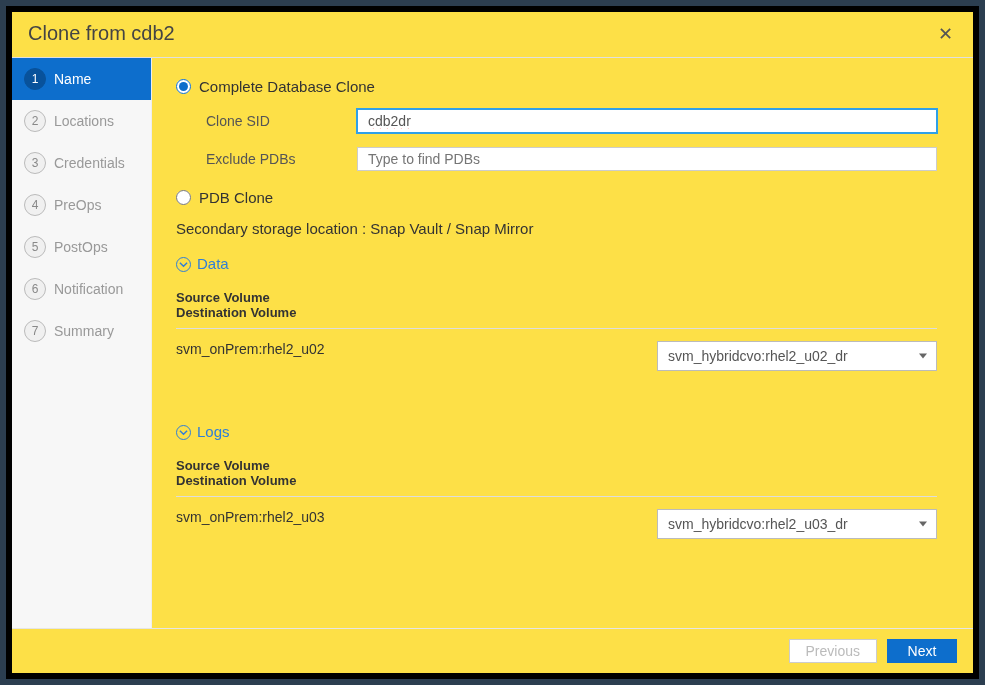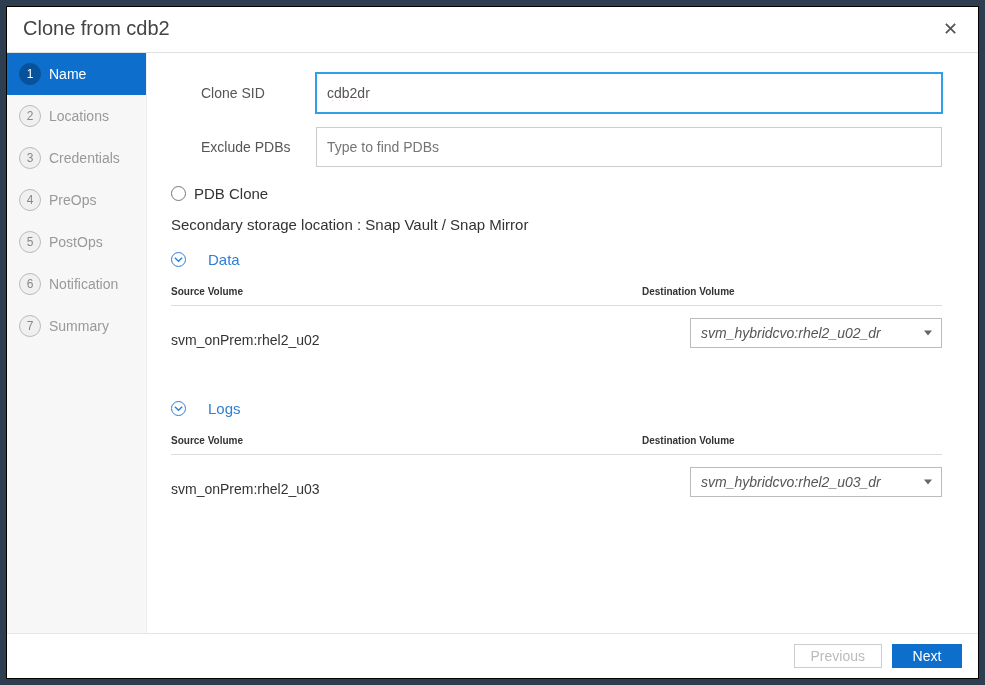--- a/index.html
+++ b/index.html
@@ -6,22 +6,22 @@
   body {
     font-family: "Segoe UI", "Helvetica Neue", Arial, sans-serif;
     background: #2c3e50;
     padding: 6px;
     font-size: 14px;
     color: #333;
   }
   .modal {
     width: 973px;
     height: 673px;
-    background: #ffffff;
-    border: 1px solid #000000;
+    background: #fde047;
+    border: 6px solid #000000;
     display: flex;
     flex-direction: column;
     position: relative;
   }
   .modal-header {
     padding: 10px 16px 12px 16px;
     border-bottom: 1px solid #e0e0e0;
     display: flex;
     align-items: center;
     justify-content: space-between;
@@ -101,44 +101,45 @@
     align-items: center;
     margin-bottom: 14px;
   }
   .field-label {
     width: 115px;
     font-size: 14px;
     color: #555;
   }
   .field-input {
     flex: 1;
-    height: 40px;
+    height: 24px;
     border: 1px solid #ccc;
     padding: 4px 10px;
     font-size: 14px;
     font-family: inherit;
     color: #555;
+    margin-left: 36px;
   }
   .field-input.focused {
     border: 1px solid #2fa0e8;
     box-shadow: 0 0 0 1px #2fa0e8;
     text-decoration: underline wavy red;
     text-decoration-thickness: 1px;
     text-underline-offset: 2px;
   }
   .sec-heading {
     font-size: 15px;
     color: #333;
     margin: 8px 0 18px 0;
     font-weight: 400;
   }
   .section-toggle {
     display: flex;
-    align-items: center;
-    gap: 22px;
+    align-items: flex-end;
+    gap: 6px;
     color: #2f7ed8;
     font-size: 15px;
     margin: 8px 0 10px 0;
     cursor: pointer;
   }
   .chev {
     width: 15px;
     height: 15px;
     border: 1.5px solid #2f7ed8;
     border-radius: 50%;
@@ -148,34 +149,34 @@
   }
   .chev svg { width: 9px; height: 9px; }
   .table {
     width: 100%;
   }
   .table-header {
     display: flex;
     border-bottom: 1px solid #ddd;
     padding: 8px 0;
     font-weight: 600;
-    font-size: 10px;
+    font-size: 13px;
+    flex-direction: column;
   }
   .col-src { flex: 1; padding-right: 12px; }
   .col-dst { width: 300px; }
   .table-row {
     display: flex;
-    align-items: flex-end;
+    align-items: flex-start;
     padding: 12px 0;
     font-size: 14px;
   }
   .select-wrap {
     position: relative;
-    width: 252px;
-    font-style: italic;
+    width: 280px;
   }
   .select-field {
     width: 100%;
     height: 30px;
     border: 1px solid #bbb;
     background: #fff;
     padding: 4px 28px 4px 10px;
     font-size: 14px;
     color: #555;
     display: flex;
@@ -253,20 +254,24 @@
         <span class="step-label">Notification</span>
       </div>
       <div class="wizard-step">
         <span class="step-num">7</span>
         <span class="step-label">Summary</span>
       </div>
     </div>
 
     <div class="content">
 
+      <label class="radio-row">
+        <input type="radio" name="clonetype" checked="" style="">
+        <span>Complete Database Clone</span>
+      </label>
 
       <div class="indent-block">
         <div class="field-row">
           <div class="field-label">Clone SID</div>
           <input class="field-input focused" type="text" value="cdb2dr" style="">
         </div>
         <div class="field-row">
           <div class="field-label">Exclude PDBs</div>
           <input class="field-input" type="text" placeholder="Type to find PDBs" style="">
         </div>

